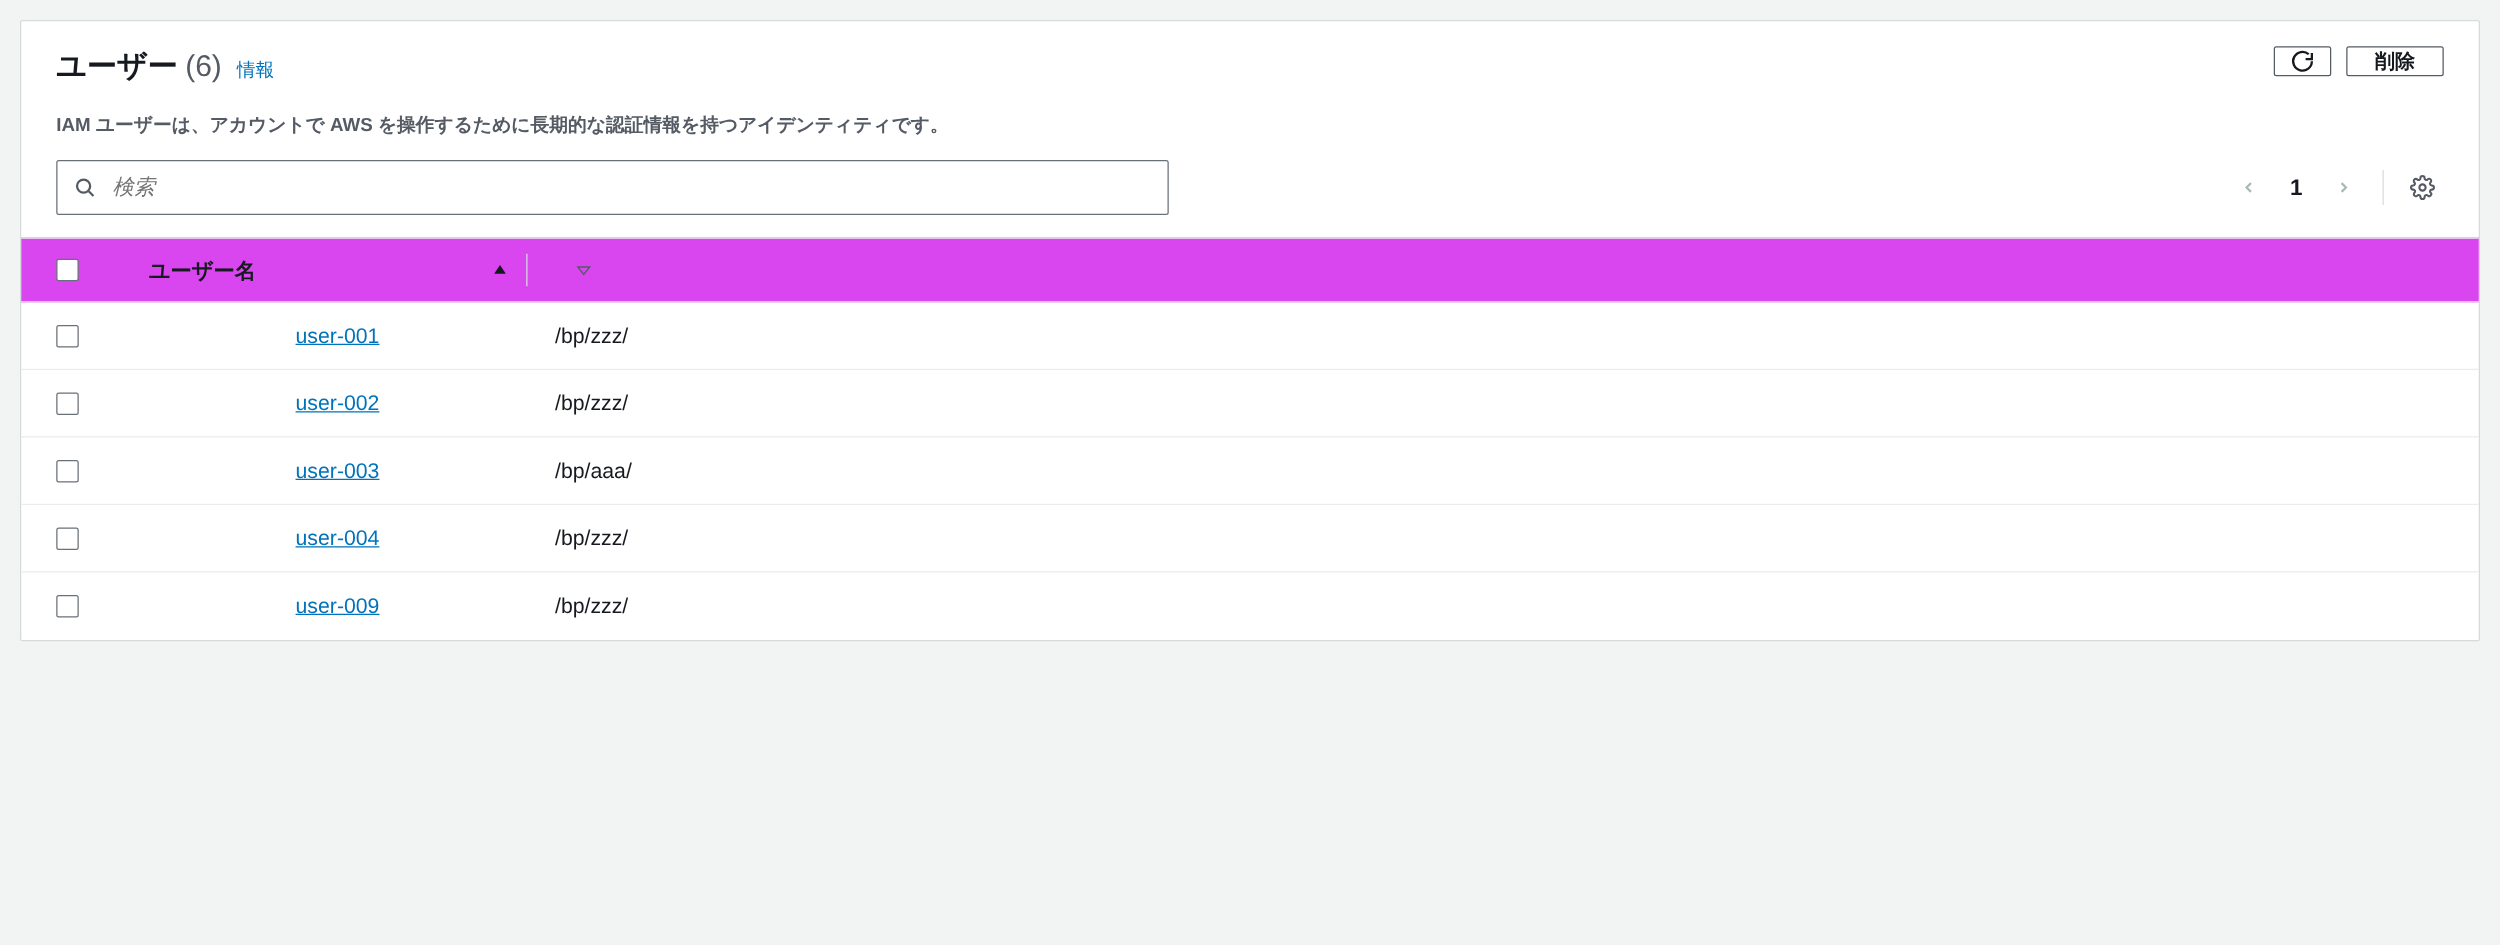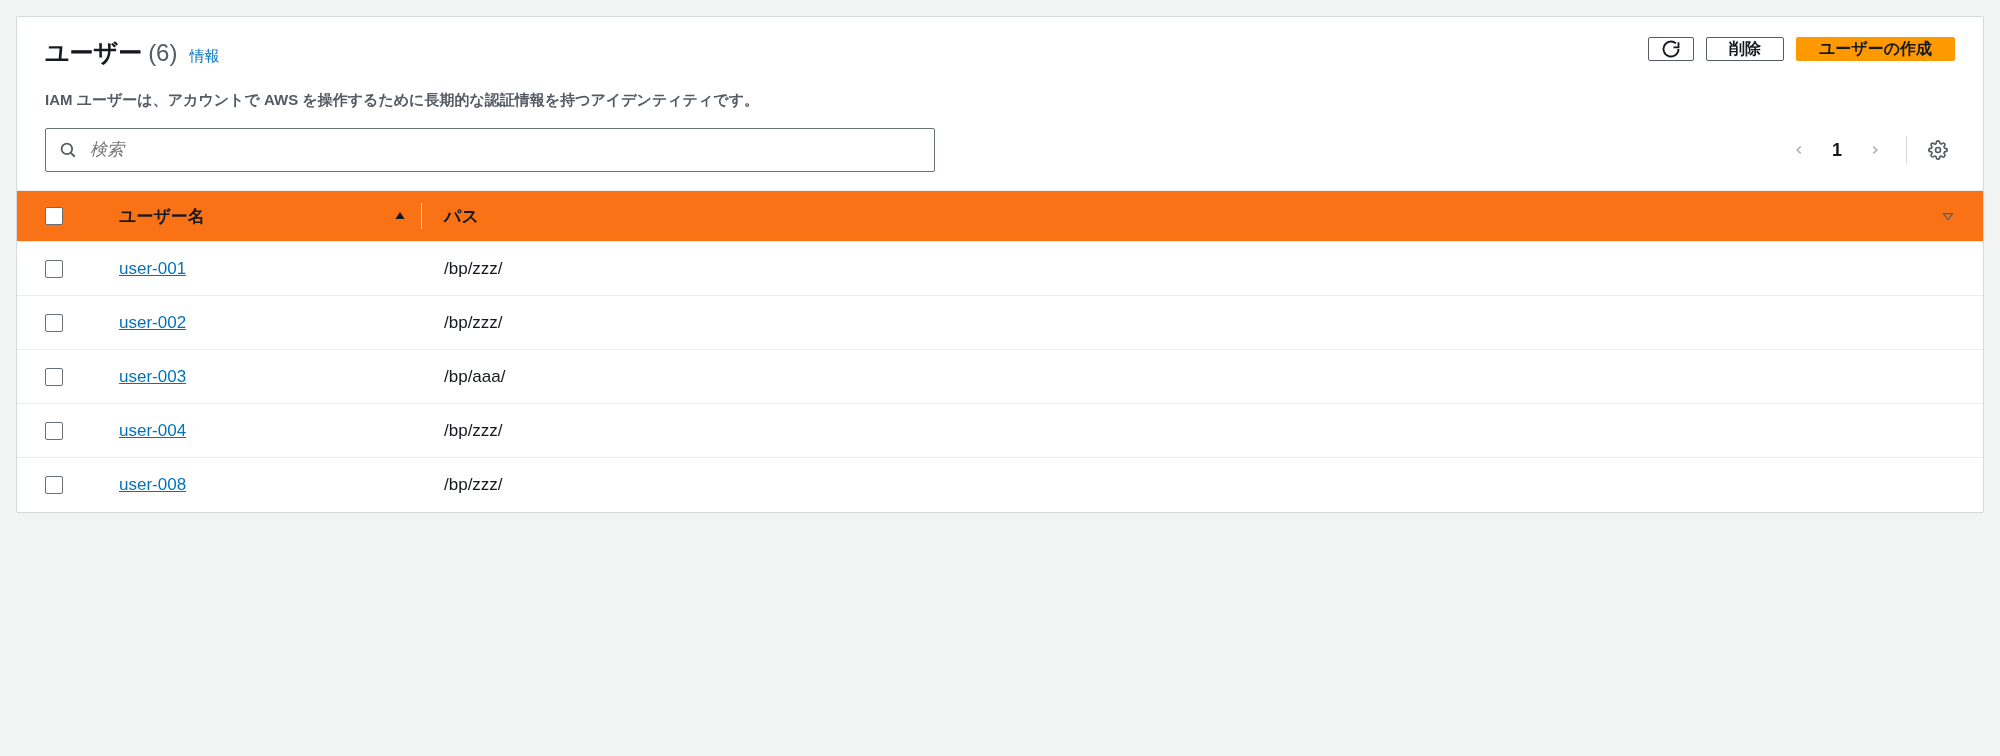--- a/index.html
+++ b/index.html
@@ -132,21 +132,21 @@
       width: 1px;
       height: 28px;
       background: #d5dbdb;
       margin: 0 8px;
     }
     .table-wrap { width: 100%; }
     .thead-row {
       display: flex;
       align-items: center;
       height: 52px;
-      background: #f97316;
+      background: #d946ef;
       border-top: 1px solid #eaeded;
       border-bottom: 1px solid #eaeded;
       padding: 0 28px;
     }
     .col-check { width: 46px; flex: 0 0 46px; display: flex; align-items: center; }
     .col-user { flex: 0 0 330px; font-size: 17px; font-weight: 700; display:flex; align-items:center; gap: 10px; }
     .col-user .sort { margin-left: auto; padding-right: 14px; }
     .col-sep { width: 1px; height: 26px; background: #d5dbdb; margin-right: 22px; }
     .col-path { flex: 1; font-size: 17px; font-weight: 700; }
     .col-cog { flex: 0 0 30px; display:flex; justify-content:flex-end; }
@@ -167,21 +167,21 @@
       padding: 0 28px;
     }
     .tbody-row:last-child { border-bottom: none; }
     .user-link {
       color: #0073bb;
       text-decoration: underline;
       font-size: 17px;
       cursor: pointer;
     }
     .path-cell { font-size: 17px; color: #16191f; }
-    .row-col-user { flex: 0 0 330px; padding-left: 28px; }
+    .row-col-user { flex: 0 0 330px; padding-left: 28px; text-align: center; }
     .row-col-path-wrap { display:flex; flex:1; align-items:flex-start; }
     .row-path-spacer { width: 23px; }
     svg { display: block; }
   </style>
 </head>
 <body>
 
 <div class="panel">
 
   <div class="header">
@@ -196,21 +196,20 @@
     <div class="header-actions">
       <button class="btn btn-icon">
         <span>
           <svg width="20" height="20" viewBox="0 0 24 24" fill="none" stroke="#16191f" stroke-width="2.2">
             <path d="M21 12a9 9 0 1 1-3-6.7"></path>
             <path d="M21 4v6h-6"></path>
           </svg>
         </span>
       </button>
       <button class="btn">削除</button>
-      <button class="btn btn-primary">ユーザーの作成</button>
     </div>
   </div>
 
   <div class="search-row">
     <div class="search-wrap">
       <span class="search-icon">
         <svg width="18" height="18" viewBox="0 0 24 24" fill="none" stroke="#545b64" stroke-width="2.4">
           <circle cx="10.5" cy="10.5" r="7"></circle>
           <line x1="21" y1="21" x2="16" y2="16"></line>
         </svg>
@@ -252,23 +251,20 @@
       </div>
       <div class="col-user" style="padding-left:28px;">
         <span>ユーザー名</span>
         <span class="sort">
           <svg width="14" height="14" viewBox="0 0 24 24" fill="#16191f">
               <polygon points="12 5 4 17 20 17"></polygon>
             </svg>
         </span>
       </div>
       <span class="col-sep"></span>
-      <div class="col-path">
-        <span>パス</span>
-      </div>
       <div class="col-cog">
         <span>
           <svg width="14" height="14" viewBox="0 0 24 24" fill="none" stroke="#545b64" stroke-width="2">
               <polygon points="4 8 20 8 12 18" fill="none"></polygon>
             </svg>
         </span>
       </div>
     </div>
     <div id="tbody">
         <div class="tbody-row">
@@ -308,21 +304,21 @@
           <div class="row-col-user"><a class="user-link">user-004</a></div>
           <div class="row-col-path-wrap">
             <span class="row-path-spacer"></span>
             <span class="path-cell">/bp/zzz/</span>
           </div>
         </div>
         <div class="tbody-row">
           <div class="col-check">
             <span class="checkbox"></span>
           </div>
-          <div class="row-col-user"><a class="user-link">user-008</a></div>
+          <div class="row-col-user"><a class="user-link">user-009</a></div>
           <div class="row-col-path-wrap">
             <span class="row-path-spacer"></span>
             <span class="path-cell">/bp/zzz/</span>
           </div>
         </div>
       </div>
   </div>
 
 </div>
 

